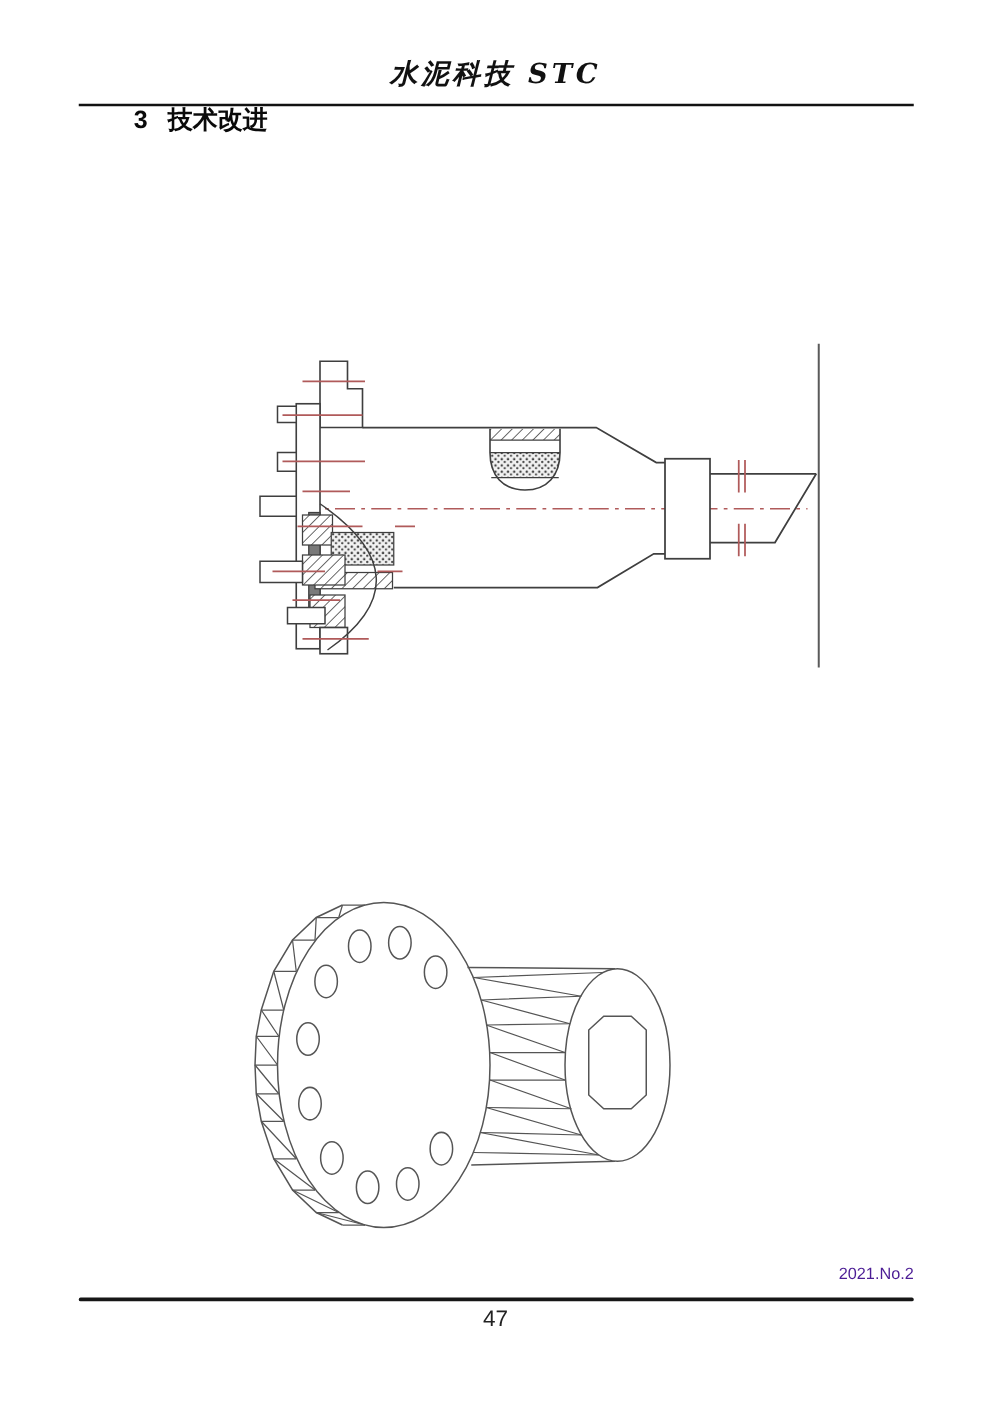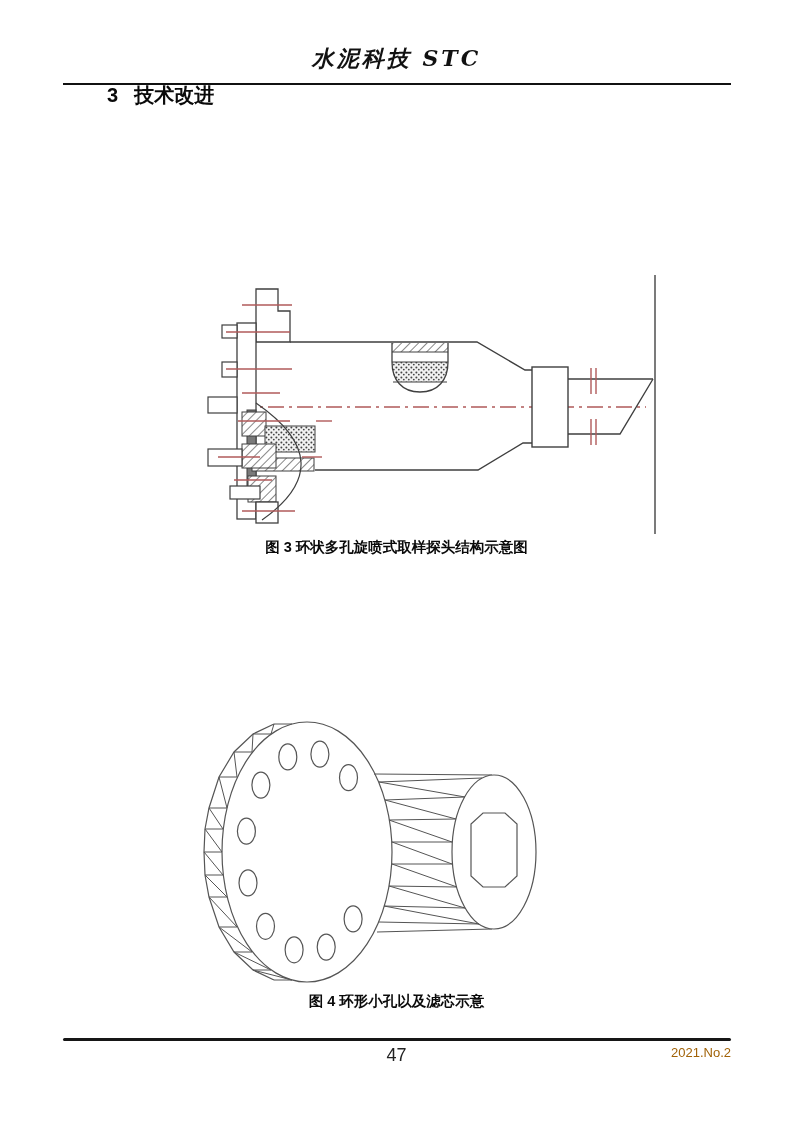--- a/index.html
+++ b/index.html
@@ -34,22 +34,22 @@
     font-size:14.5px;color:#0a0a0a;
   }
   .cap3{top:538px;}
   .cap4{top:992px;}
   .footer-rule{position:absolute;top:1038px;left:63px;width:668px;height:3px;background:#161616;border-radius:2px;}
   .footer-page{
     position:absolute;top:1045px;left:0;width:100%;text-align:center;
     font-family:"Liberation Sans","DejaVu Sans",sans-serif;font-size:18px;color:#222;
   }
   .footer-issue{
-    position:absolute;top:1045px;right:62px;
-    font-family:"Liberation Sans","DejaVu Sans",sans-serif;font-size:13px;color:#a16207;text-align:center;
+    position:absolute;top:1011px;right:62px;
+    font-family:"Liberation Sans","DejaVu Sans",sans-serif;font-size:13px;color:#4c1d95;text-align:center;
   }
   svg{display:block;}
 </style>
 </head>
 <body>
 
 <div class="page">
 
   <div class="journal-title">水泥科技 STC</div>
   <div class="header-rule"></div>
@@ -133,21 +133,20 @@
         <line x1="112" y1="245" x2="165" y2="245"></line>
 
         <line x1="461" y1="102" x2="461" y2="128"></line>
         <line x1="466" y1="102" x2="466" y2="128"></line>
         <line x1="461" y1="153" x2="461" y2="179"></line>
         <line x1="466" y1="153" x2="466" y2="179"></line>
       </g>
     </svg>
   </div>
 
-  <div class="caption cap3">图 3 环状多孔旋喷式取样探头结构示意图</div>
 
 
   <div class="figure fig4">
     <svg width="360" height="276" viewBox="0 0 360 276">
       <g stroke="#555" stroke-width="1.2" fill="none">
 
         <path d="M72,12 L51,22 L32,40 L17,65 L7,96 L3,117 L2,140 L3,163 L7,185 L17,215 L32,240 L51,258 L72,268"></path>
         <path stroke-width="1" d="M72,12 L90,12 M51,22 L69,22 M32,40 L50,40 M17,65 L35,65 M7,96 L25,96 M3,117 L21,117 M2,140 L20,140 M3,163 L21,163 M7,185 L25,185 M17,215 L35,215 M32,240 L50,240 M51,258 L69,258 M72,268 L90,268"></path>
         <path stroke-width="1" d="M72,12 L69,22 M51,22 L50,40 M32,40 L35,65 M17,65 L25,96 M7,96 L21,117 M3,117 L20,140 M2,140 L21,163 M3,163 L25,185 M7,185 L35,215 M17,215 L50,240 M32,240 L69,258 M51,258 L90,268"></path>
 
@@ -171,19 +170,18 @@
           <line x1="175" y1="220" x2="290" y2="217"></line>
           <ellipse cx="292" cy="140" rx="42" ry="77" fill="#ffffff"></ellipse>
           <path d="M281,101 L303,101 L315,112 L315,164 L303,175 L281,175 L269,164 L269,112 Z"></path>
           <path stroke-width="1" d="M177,70 L280,66 M183,88 L263,85 M187,108 L254,107 M190,130 L250,130 M190,152 L250,152 M187,174 L255,175 M182,194 L263,196 M177,210 L277,212"></path>
           <path stroke-width="1" d="M177,70 L263,85 M183,88 L254,107 M187,108 L250,130 M190,130 L250,152 M190,152 L255,175 M187,174 L263,196 M182,194 L277,212"></path>
         </g>
       </g>
     </svg>
   </div>
 
-  <div class="caption cap4">图 4 环形小孔以及滤芯示意</div>
 
   <div class="footer-rule"></div>
   <div class="footer-page">47</div>
   <div class="footer-issue">2021.No.2</div>
 
 </div>
 
 </body></html>

